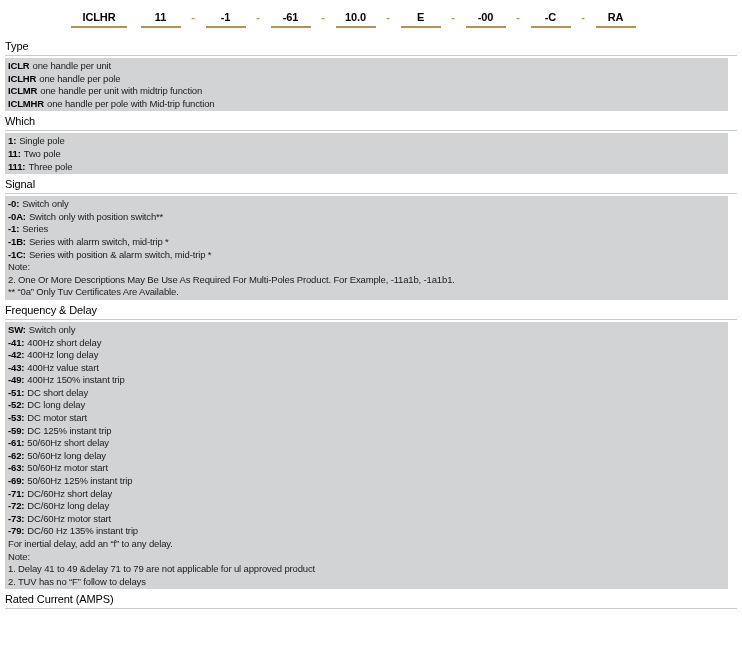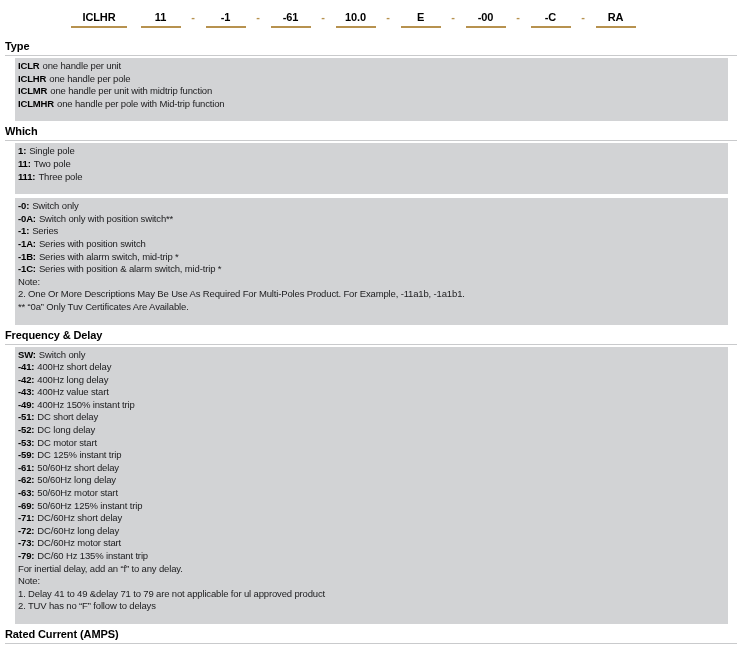--- a/index.html
+++ b/index.html
@@ -27,30 +27,29 @@
   .pn-dash {
     display: inline-block; width: 12px; text-align: center;
     font-weight: bold; font-size: 11px; line-height: 13px;
     color: #b7924f; padding-bottom: 4px;
   }
   
   #sections { margin: 0 5px 0 5px; }
   .section { margin-top: 4px; }
   .section.first { margin-top: 12px; }
   .sec-title {
-    margin: 0; font-size: 11px; font-weight: bold; color: #000;
+    margin: 0; font-size: 11px; font-weight: normal; color: #000;
     line-height: 13px; letter-spacing: -0.1px;
     border-bottom: 1px solid #c9cacc;
     padding-bottom: 2px;
   }
   .sec-block {
     margin-top: 2px; margin-right: 9px;
     background: #d2d3d5;
-    padding: 2px 4px 11px 3px;
-    margin-left: 10px;
+    padding: 2px 4px 1px 3px;
   }
   .row {
     font-size: 9.5px; line-height: 12.6px;
     letter-spacing: -0.15px; white-space: nowrap;
   }
   .row .key { font-weight: bold; color: #000; margin-right: 3px; }
   .row .desc { color: #1c1c1e; }
 </style>
 </head>
 <body>
@@ -86,25 +85,25 @@
       </section>
       <section class="section">
         <h2 class="sec-title">Which</h2>
         <div class="sec-block">
           <div class="row"><span class="key">1:</span><span class="desc">Single pole</span></div>
           <div class="row"><span class="key">11:</span><span class="desc">Two pole</span></div>
           <div class="row"><span class="key">111:</span><span class="desc">Three pole</span></div>
         </div>
       </section>
       <section class="section">
+        <h2 class="sec-title">Signal</h2>
         <div class="sec-block">
           <div class="row"><span class="key">-0:</span><span class="desc">Switch only</span></div>
           <div class="row"><span class="key">-0A:</span><span class="desc">Switch only with position switch**</span></div>
           <div class="row"><span class="key">-1:</span><span class="desc">Series</span></div>
-          <div class="row"><span class="key">-1A:</span><span class="desc">Series with position switch</span></div>
           <div class="row"><span class="key">-1B:</span><span class="desc">Series with alarm switch, mid-trip *</span></div>
           <div class="row"><span class="key">-1C:</span><span class="desc">Series with position &amp; alarm switch, mid-trip *</span></div>
           <div class="row"><span class="desc">Note:</span></div>
           <div class="row"><span class="desc">2. One Or More Descriptions May Be Use As Required For Multi-Poles Product. For Example, -11a1b, -1a1b1.</span></div>
           <div class="row"><span class="desc">** “0a” Only Tuv Certificates Are Available.</span></div>
         </div>
       </section>
       <section class="section">
         <h2 class="sec-title">Frequency &amp; Delay</h2>
         <div class="sec-block">

